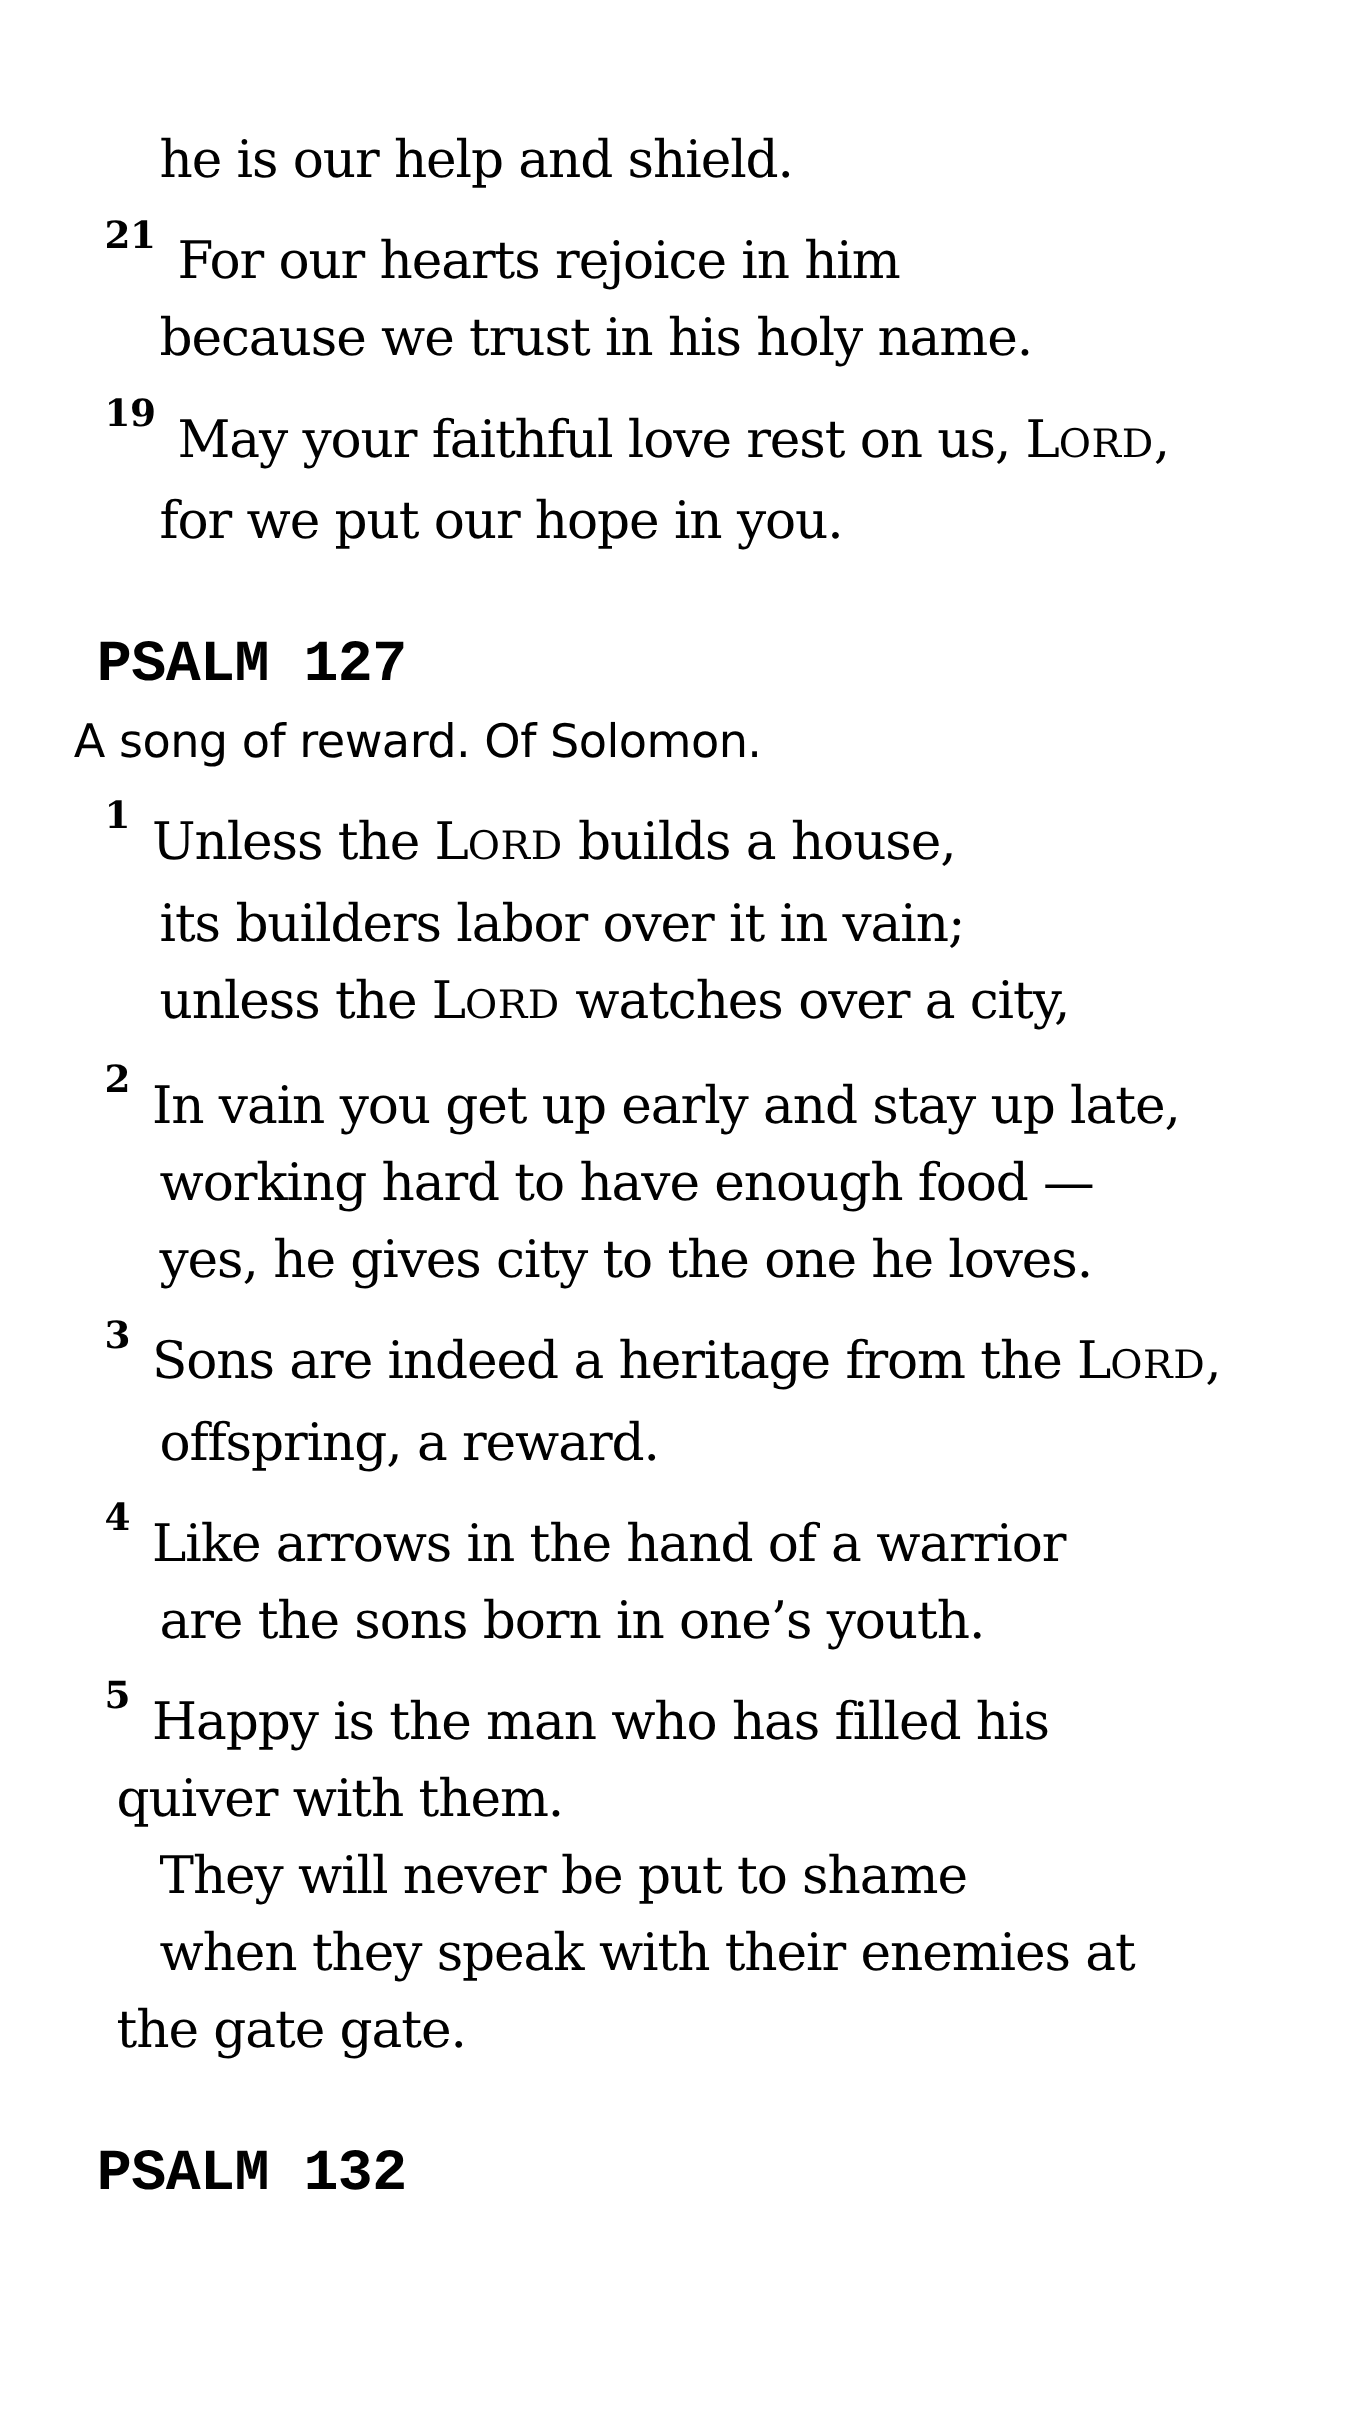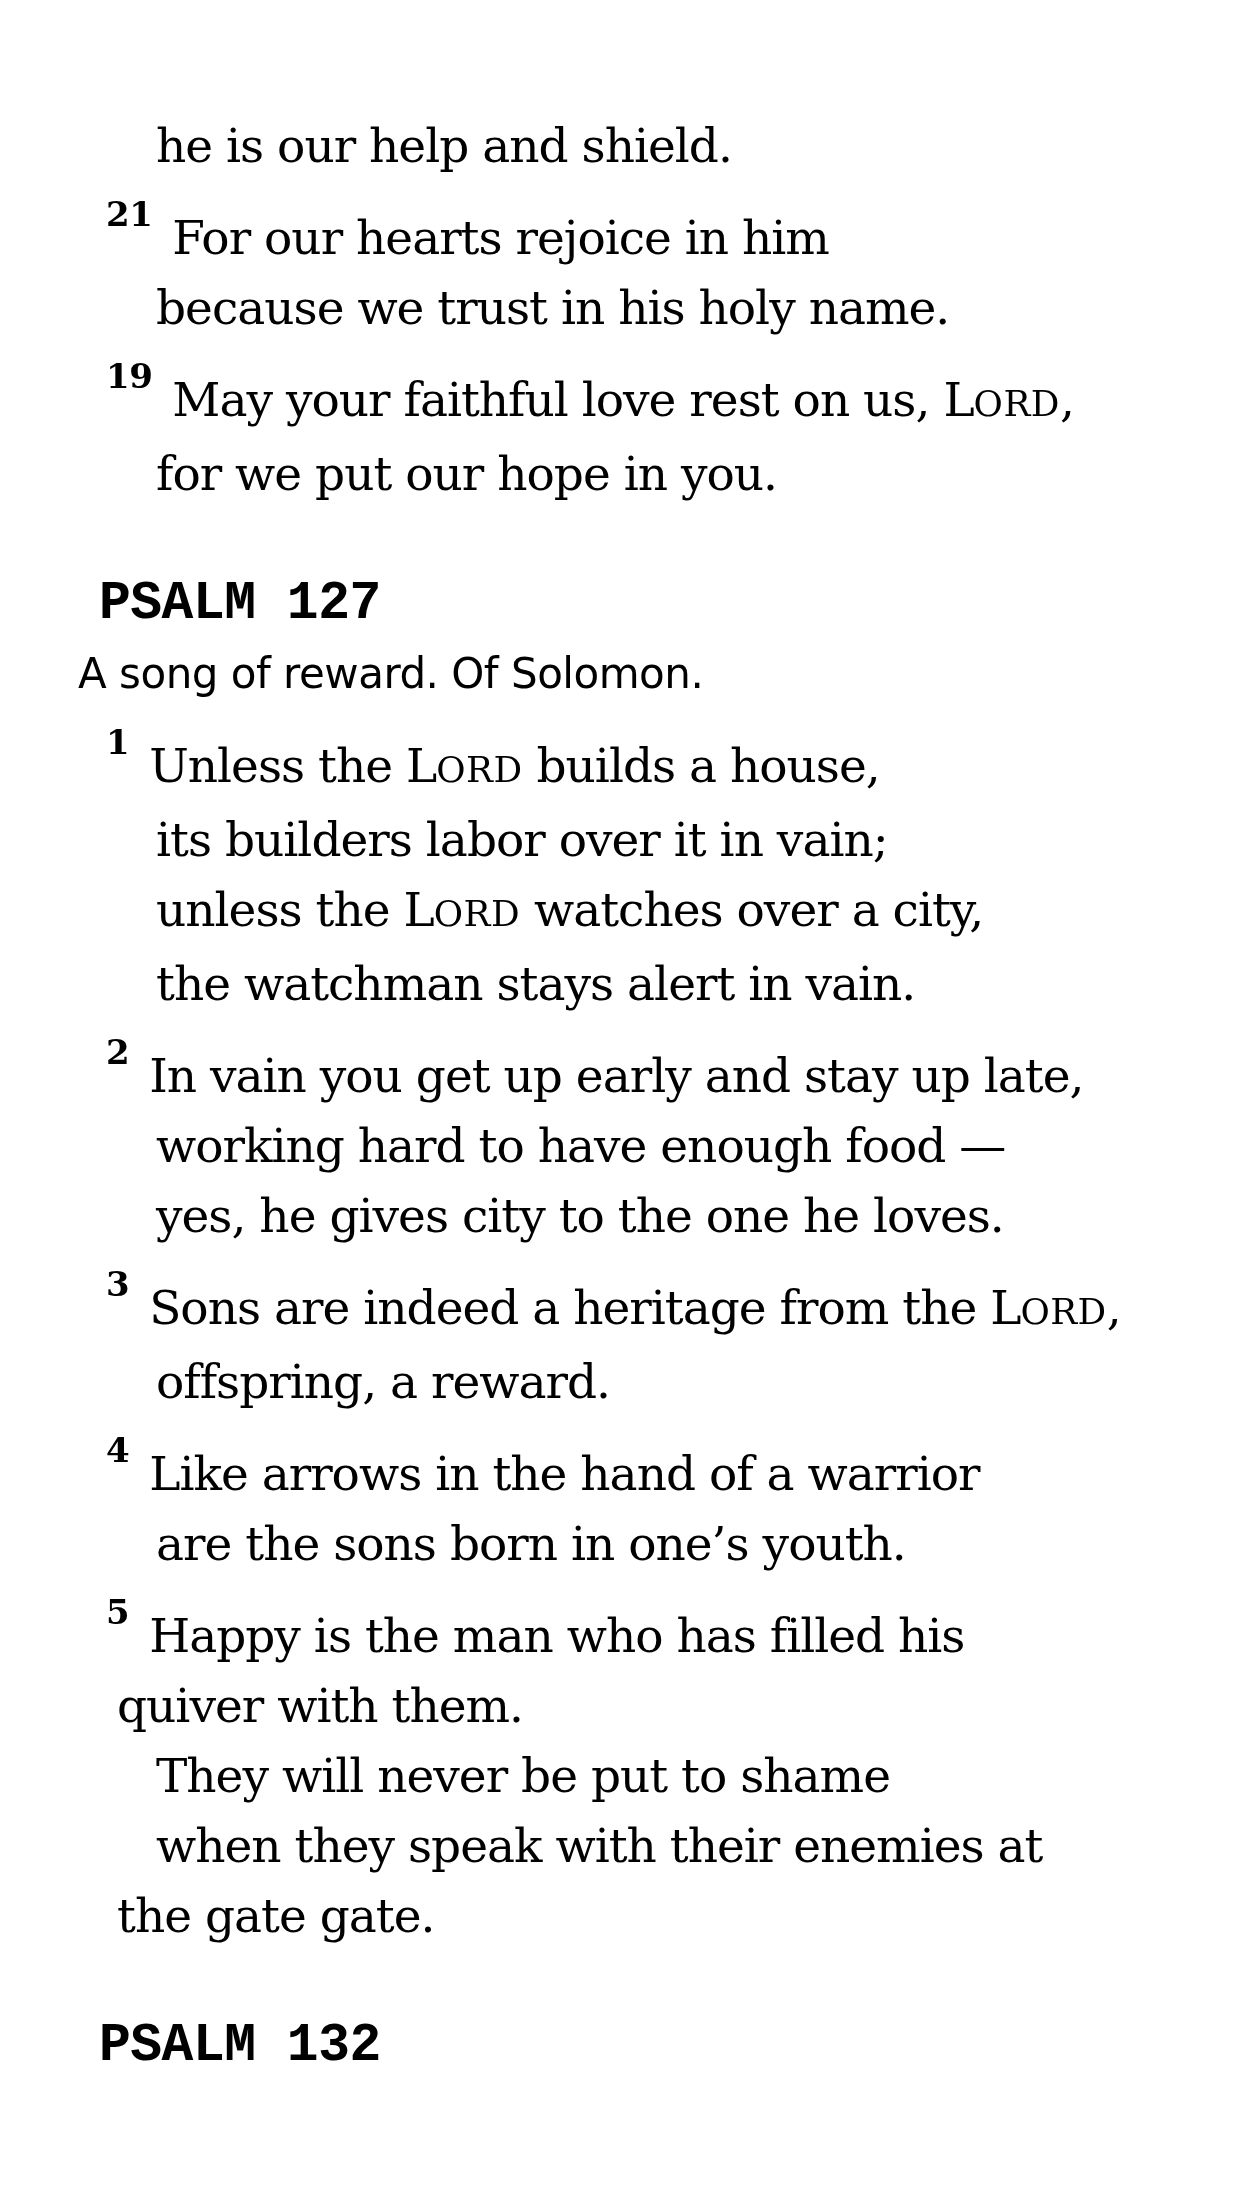--- a/index.html
+++ b/index.html
@@ -10,21 +10,21 @@
     margin: 0 auto;
     background: #ffffff;
     overflow: hidden;
   }
   .scroll-area {
     width: 100%;
     height: 100%;
     overflow: hidden;
   }
   #scripture-content {
-    padding: 111px 30px 0 16px;
+    padding: 111px 30px 0 5px;
     color: #000000;
     font-family: "DejaVu Serif", "Liberation Serif", serif;
   }
   .verse-group { margin: 0; }
   .verse { margin-top: 22px; }
   #scripture-content > .verse-group:first-child > .verse:first-child { margin-top: 0; }
   .line {
     font-size: 47px;
     line-height: 70px;
     letter-spacing: -1px;
@@ -82,21 +82,20 @@
             <div class="line cont">for we put our hope in you.</div>
           </div>
         </div>
         <h2 class="psalm-heading">PSALM 127</h2>
         <p class="psalm-subtitle">A song of reward. Of Solomon.</p>
         <div class="verse-group">
           <div class="verse">
             <div class="line start"><sup class="vnum">1</sup>Unless the <span class="lord">L<span class="ord">ORD</span></span> builds a house,</div>
             <div class="line cont">its builders labor over it in vain;</div>
             <div class="line cont">unless the <span class="lord">L<span class="ord">ORD</span></span> watches over a city,</div>
-            <div class="line cont">the watchman stays alert in vain.</div>
           </div>
           <div class="verse">
             <div class="line start"><sup class="vnum">2</sup>In vain you get up early and stay up late,</div>
             <div class="line cont">working hard to have enough food —</div>
             <div class="line cont">yes, he gives city to the one he loves.</div>
           </div>
           <div class="verse">
             <div class="line start"><sup class="vnum">3</sup>Sons are indeed a heritage from the <span class="lord">L<span class="ord">ORD</span></span>,</div>
             <div class="line cont">offspring, a reward.</div>
           </div>

